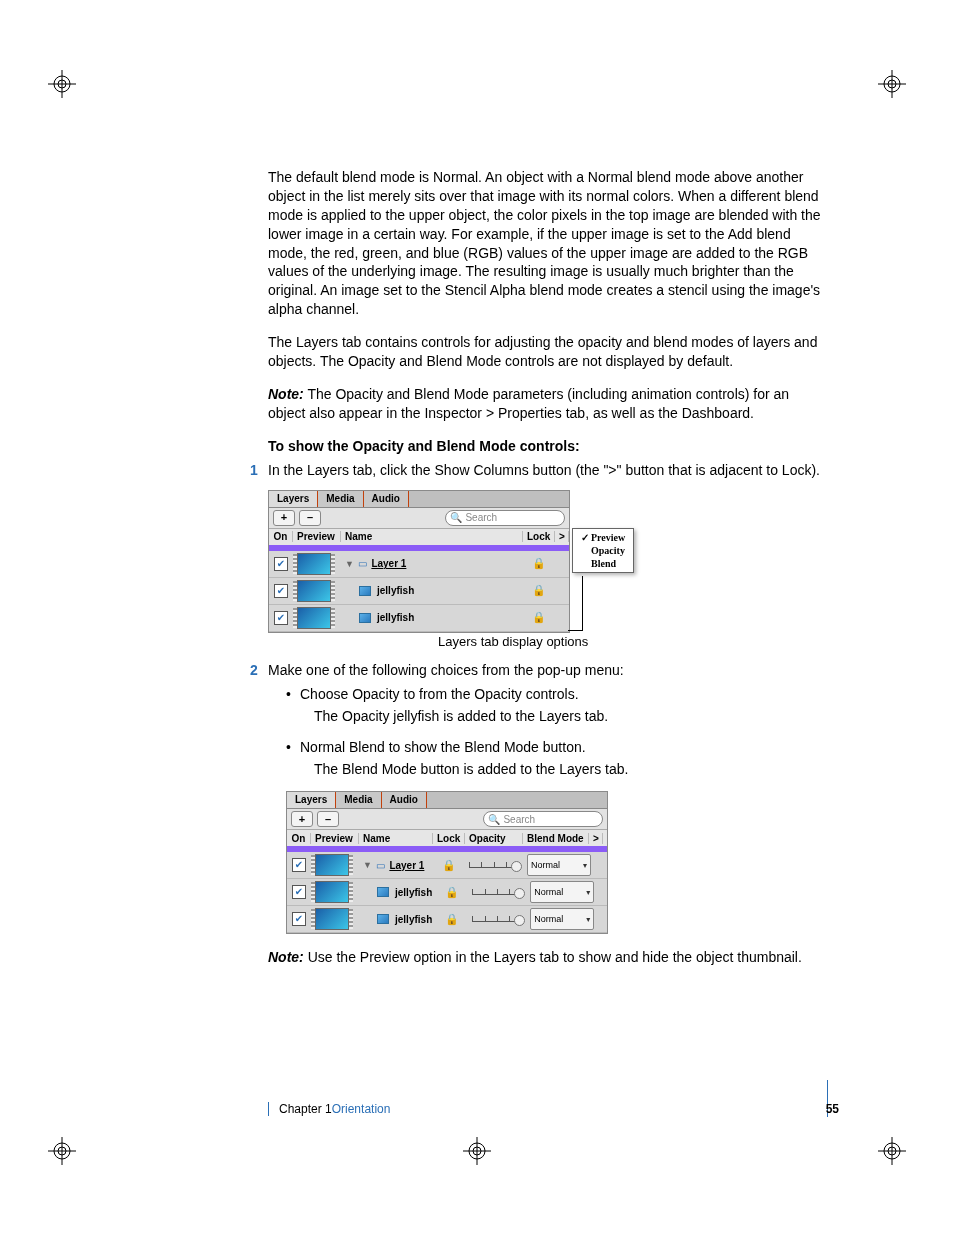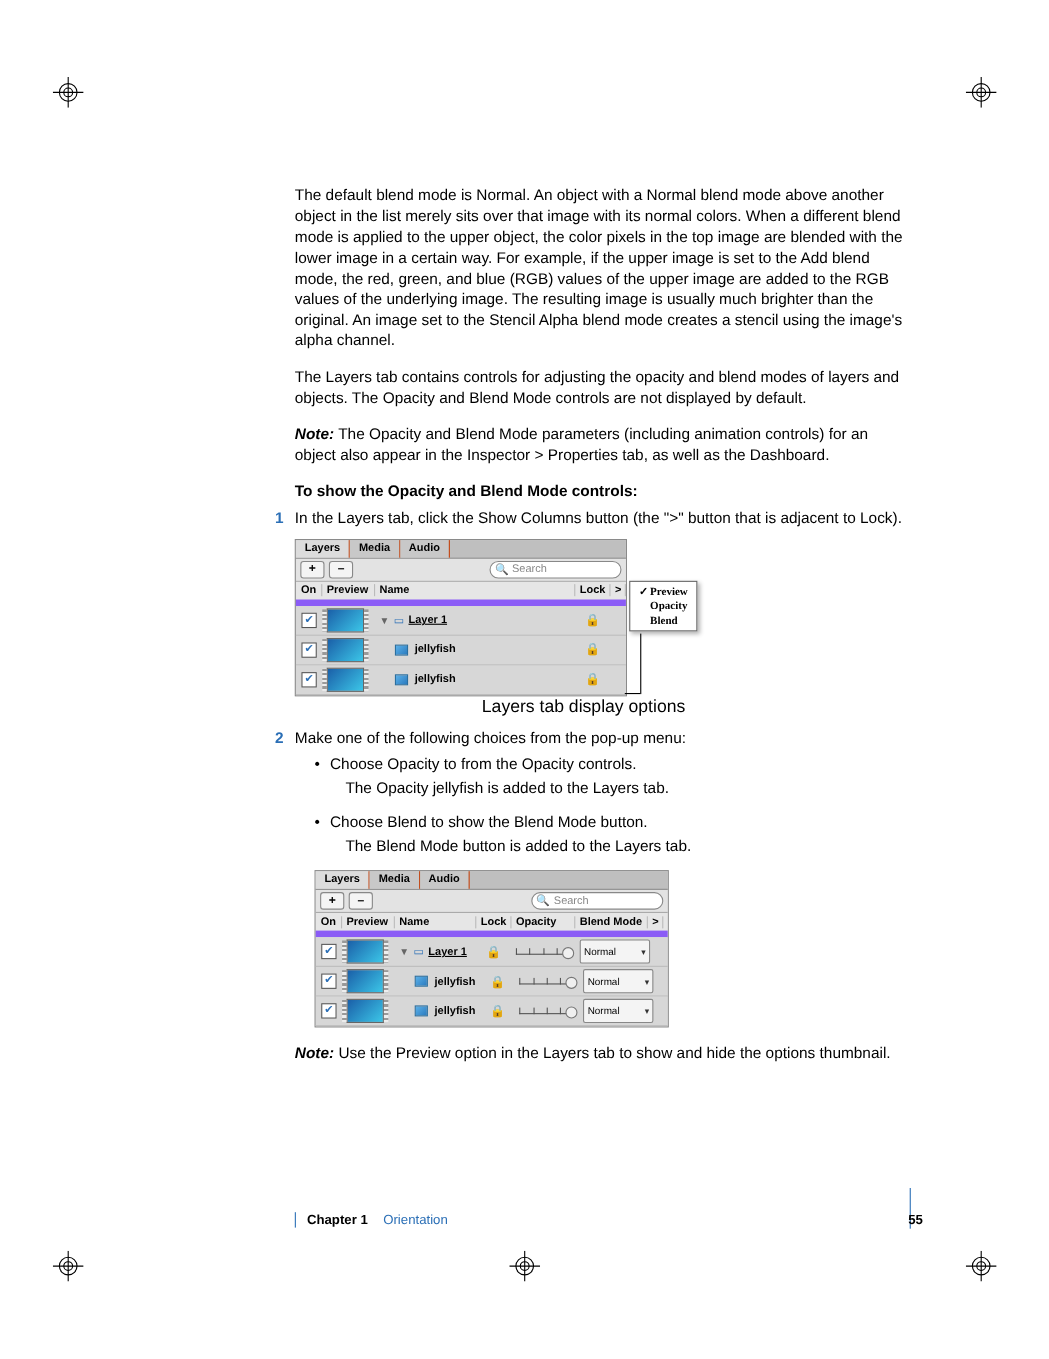--- a/index.html
+++ b/index.html
@@ -182,35 +182,35 @@
   .popup {
     position:absolute;
     background:#fff;border:1px solid #666;
     font-size:10px;font-weight:bold;
     padding:2px 4px;
     box-shadow:2px 2px 4px rgba(0,0,0,0.3);
   }
   .popup .item{padding:1px 4px;white-space:nowrap;font-family:Liberation Serif, serif;}
   .popup .check{display:inline-block;width:10px;}
   .fig-wrap { position:relative; margin: 10px 0 6px 0;}
-  .caption { font-size:16px; margin-top:4px; }
+  .caption { font-size:13px; margin-top:4px; }
   .callout-line { position:absolute; background:#000; }
   .footer {
     position:absolute;
     left:268px;
     width:560px;
     bottom:119px;
     display:flex;
     align-items:center;
     font-size:12px;
     border-left: 1px solid #2b6fb6;
     padding-left: 10px;
     height: 14px;
   }
-  .footer .chap { font-weight:bold; margin-right:14px;}
+  .footer .chap { font-weight:normal; }
   .footer .chapname { color:#2b6fb6;}
   .footer .pnum { margin-left:auto; font-weight:bold;}
   .rule {
     position:absolute;
     right:126px;
     top: 1080px;
     bottom:118px;
     width:1px;
     background:#2b6fb6;
   }
@@ -348,21 +348,21 @@
       <span class="num">2</span>
       <span>Make one of the following choices from the pop-up menu:</span>
     </div>
 
     <div class="bullet-list">
       <div class="bullet">
         <span>Choose Opacity to from the Opacity controls.</span>
         <div class="sub">The Opacity jellyfish is added to the Layers tab.</div>
       </div>
       <div class="bullet">
-        <span>Choose Blend to show the Blend Mode button.</span>
+        <span>Normal Blend to show the Blend Mode button.</span>
         <div class="sub">The Blend Mode button is added to the Layers tab.</div>
       </div>
     </div>
 
     <div class="fig-wrap">
       <div class="panel" style="width:320px;margin-left:18px;">
         <div class="tabs">
           <div class="tab active">Layers</div>
           <div class="tab">Media</div>
           <div class="tab">Audio</div>
@@ -477,21 +477,21 @@
                   <span class="arr">▾</span>
                 </div>
               </div>
              <div class="col-expand"></div>
             </div>
           </div>
       </div>
     </div>
 
     <p class="para" style="margin-top:14px;">
-      <span class="note-label">Note:</span><span>  Use the Preview option in the Layers tab to show and hide the options thumbnail.</span>
+      <span class="note-label">Note:</span><span>  Use the Preview option in the Layers tab to show and hide the object thumbnail.</span>
     </p>
 
   </div>
 
   <div class="footer">
     <span class="chap">Chapter 1</span>
     <span class="chapname">Orientation</span>
     <span class="pnum">55</span>
   </div>
 

